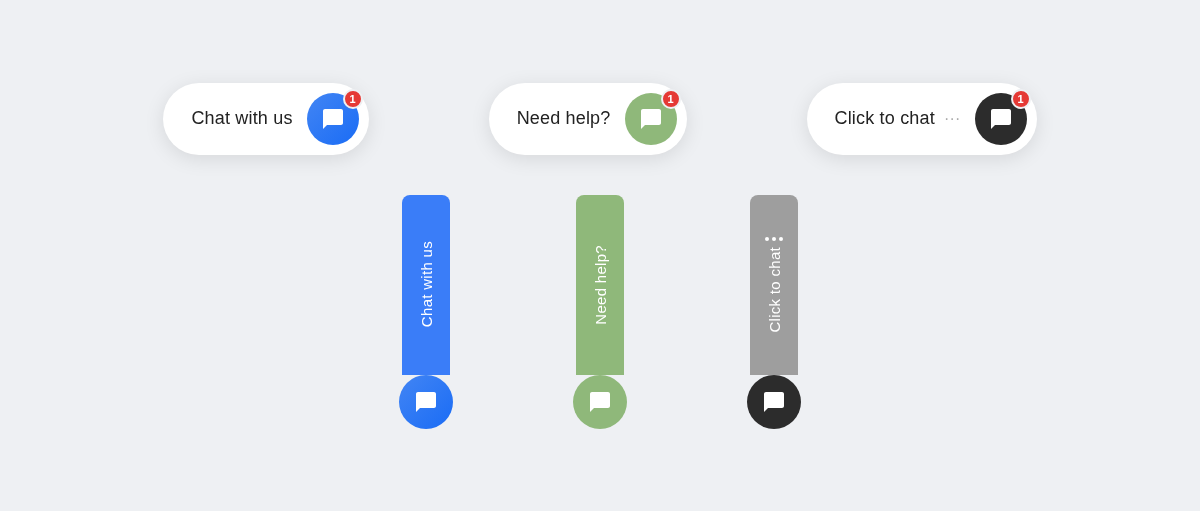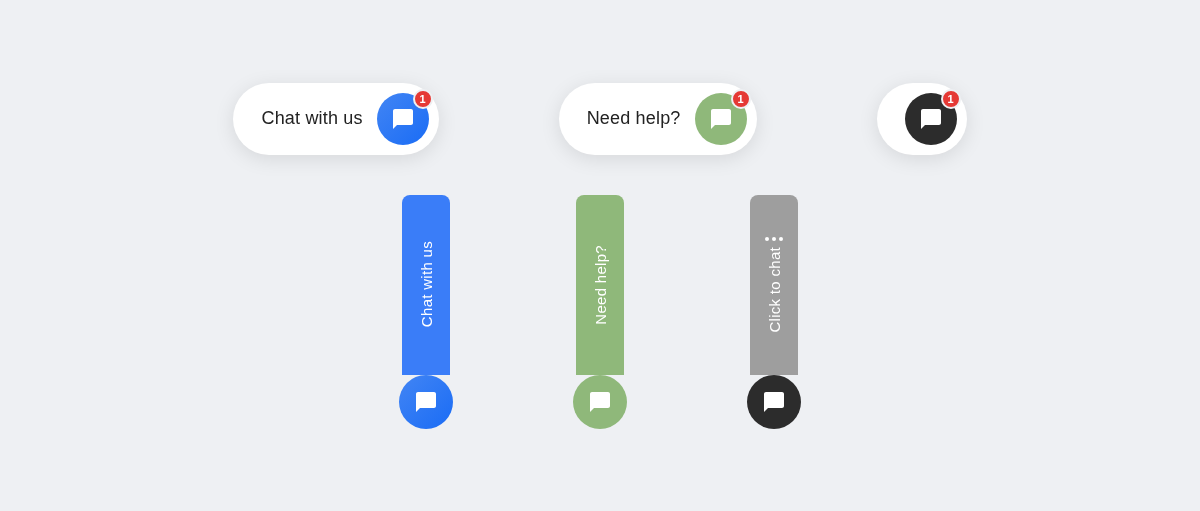--- a/index.html
+++ b/index.html
@@ -183,20 +183,24 @@
       <span class="widget-pill-label">Need help?</span>
       <div class="pill-icon-wrapper green">
         <svg class="chat-icon" viewBox="0 0 24 24" xmlns="http://www.w3.org/2000/svg">
           <path d="M20 2H4C2.9 2 2 2.9 2 4V22L6 18H20C21.1 18 22 17.1 22 16V4C22 2.9 21.1 2 20 2Z"></path>
         </svg>
         <div class="badge">1</div>
       </div>
     </div>
 
     <div class="widget-pill">
+      <span class="widget-pill-label">
+        <span>Click to chat</span>
+        <span style="color:#aaa; font-size:16px; margin-left:4px;">···</span>
+      </span>
       <div class="pill-icon-wrapper dark">
         <svg class="chat-icon" viewBox="0 0 24 24" xmlns="http://www.w3.org/2000/svg">
           <path d="M20 2H4C2.9 2 2 2.9 2 4V22L6 18H20C21.1 18 22 17.1 22 16V4C22 2.9 21.1 2 20 2Z"></path>
         </svg>
         <div class="badge">1</div>
       </div>
     </div>
 
   </div>
 

